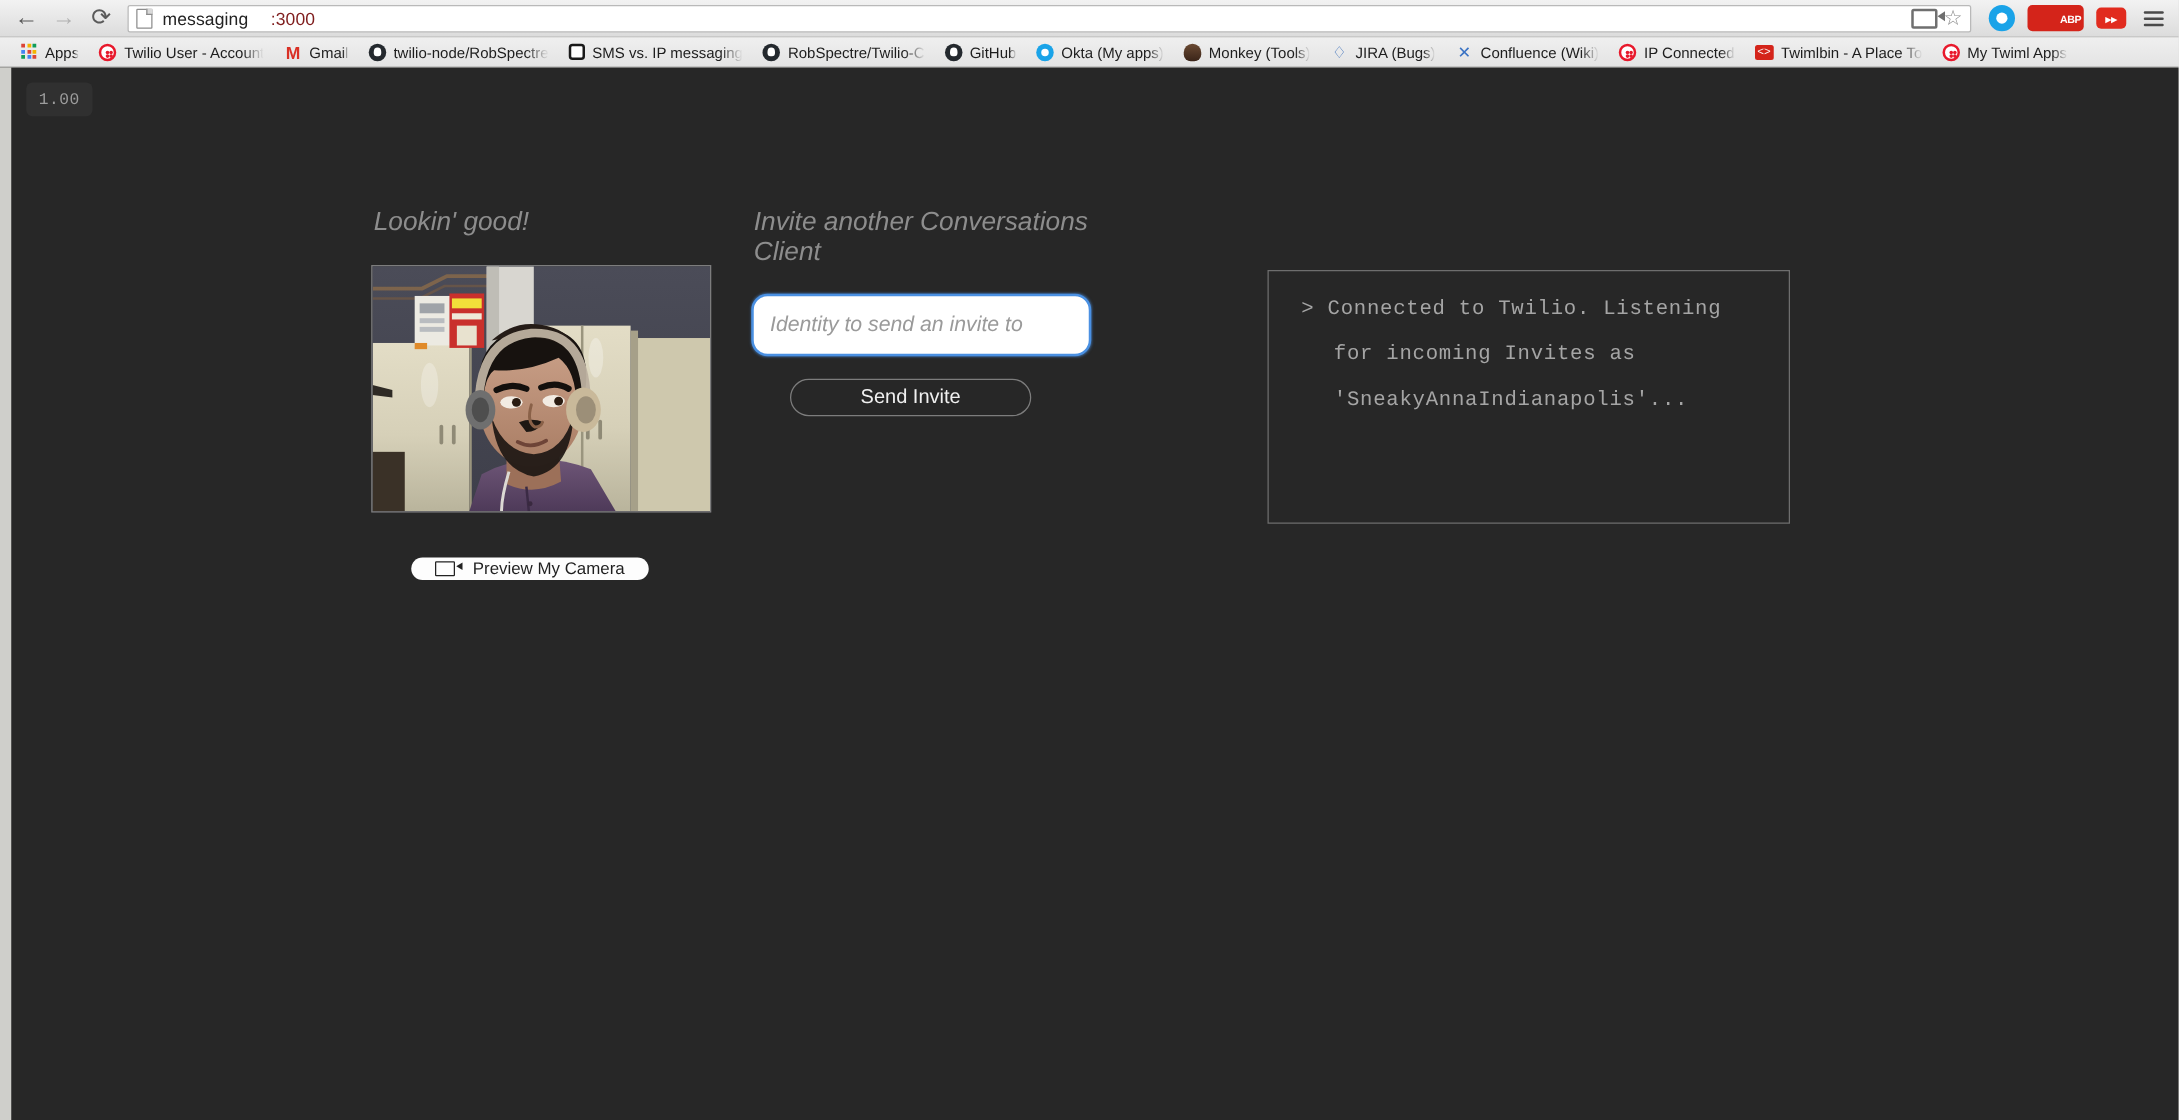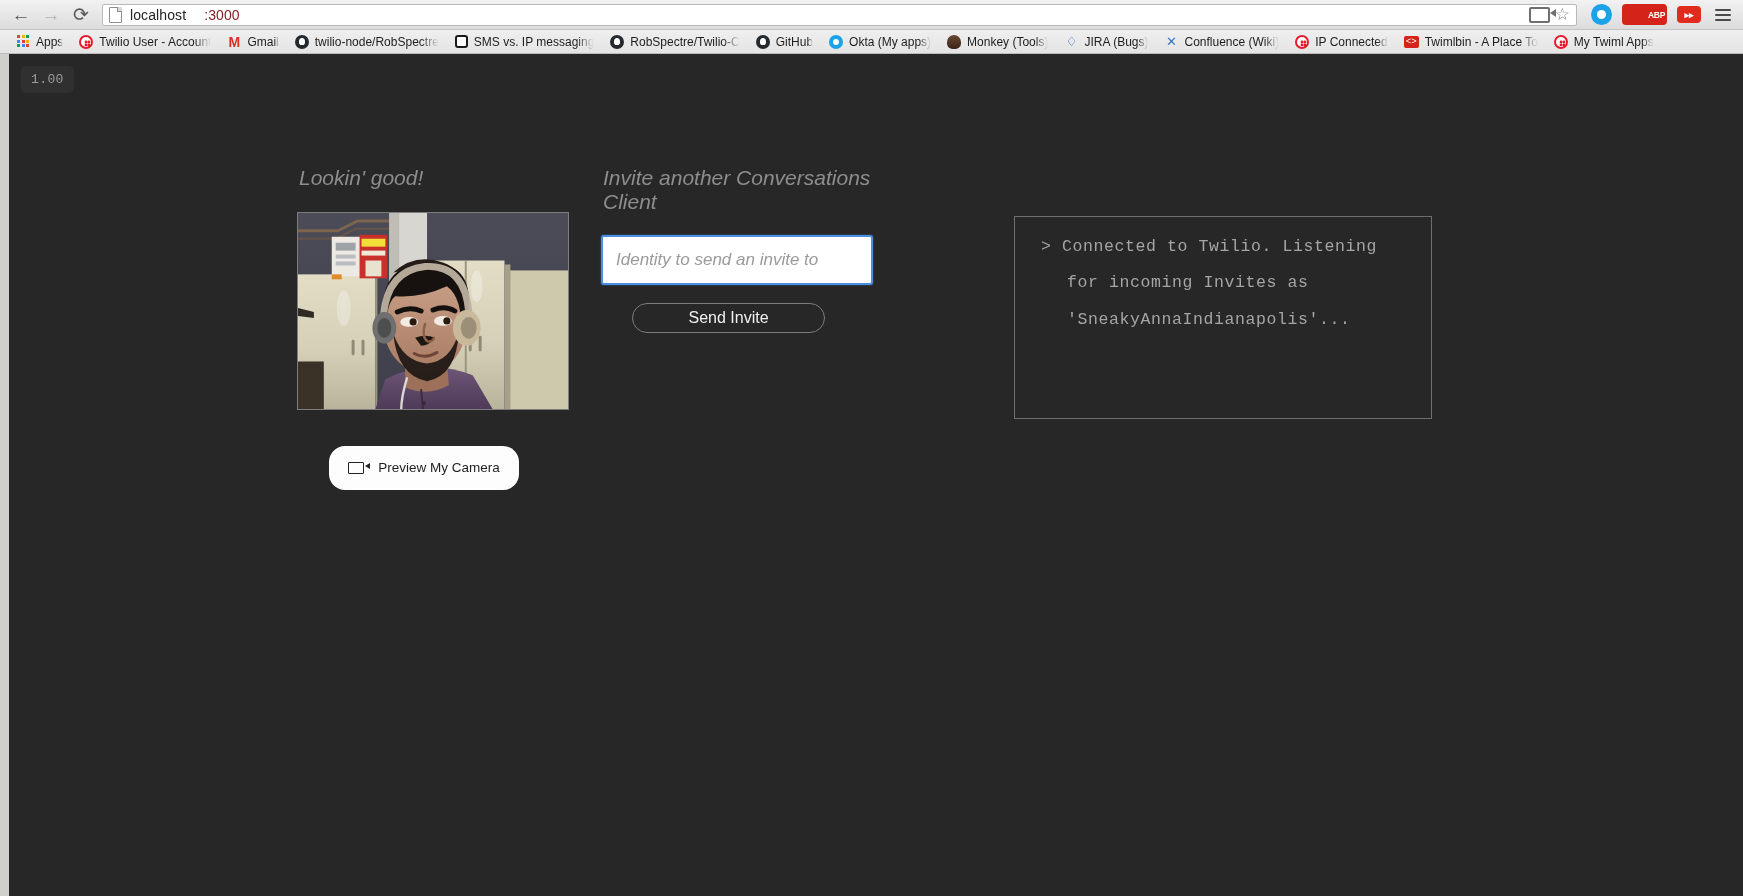--- a/index.html
+++ b/index.html
@@ -317,21 +317,21 @@
     box-sizing: border-box;
     overflow: hidden;
     position: relative;
     background: #3a3a42;
   }
   .video-frame svg { display: block; width: 100%; height: 100%; }
 
   .preview-btn {
     margin: 36px 0 0 32px;
     width: 190px;
-    height: 44px;
+    height: 18px;
     background: #fdfdfd;
     border: none;
     border-radius: 16px;
     display: flex;
     align-items: center;
     justify-content: center;
     gap: 14px;
     font-size: 13.5px;
     color: #1f1f1f;
     font-family: "Liberation Sans", sans-serif;
@@ -360,21 +360,21 @@
     left: 592px;
     top: 96px;
     width: 280px;
   }
   .invite-input {
     width: 272px;
     height: 50px;
     box-sizing: border-box;
     background: #ffffff;
     border: 2px solid #4a90e2;
-    border-radius: 3px;
+    border-radius: 13px;
     outline: none;
     padding: 0 13px;
     font-size: 17px;
     font-style: italic;
     color: #202020;
     font-family: "Liberation Sans", sans-serif;
     box-shadow: 0 0 2px rgba(74,144,226,0.6);
   }
   .invite-input::placeholder {
     color: #9a9a9a;
@@ -424,21 +424,21 @@
 
 <div class="browser">
 
   <div class="toolbar">
     <div class="nav-btn">←</div>
     <div class="nav-btn disabled">→</div>
     <div class="nav-btn">⟳</div>
 
     <div class="omnibox">
       <span class="page-icon"></span>
-      <span class="url-text"><span>localhost</span><span class="dim">:3000</span></span>
+      <span class="url-text"><span>messaging</span><span class="dim">:3000</span></span>
       <span style="flex:1"></span>
       <span class="omni-right">
         <span class="cam-ico"></span>
         <span class="star-ico">☆</span>
       </span>
     </div>
 
     <div class="ext-icons">
       <span class="ext ext-okta">
           <span class="ext-okta-inner"></span>

